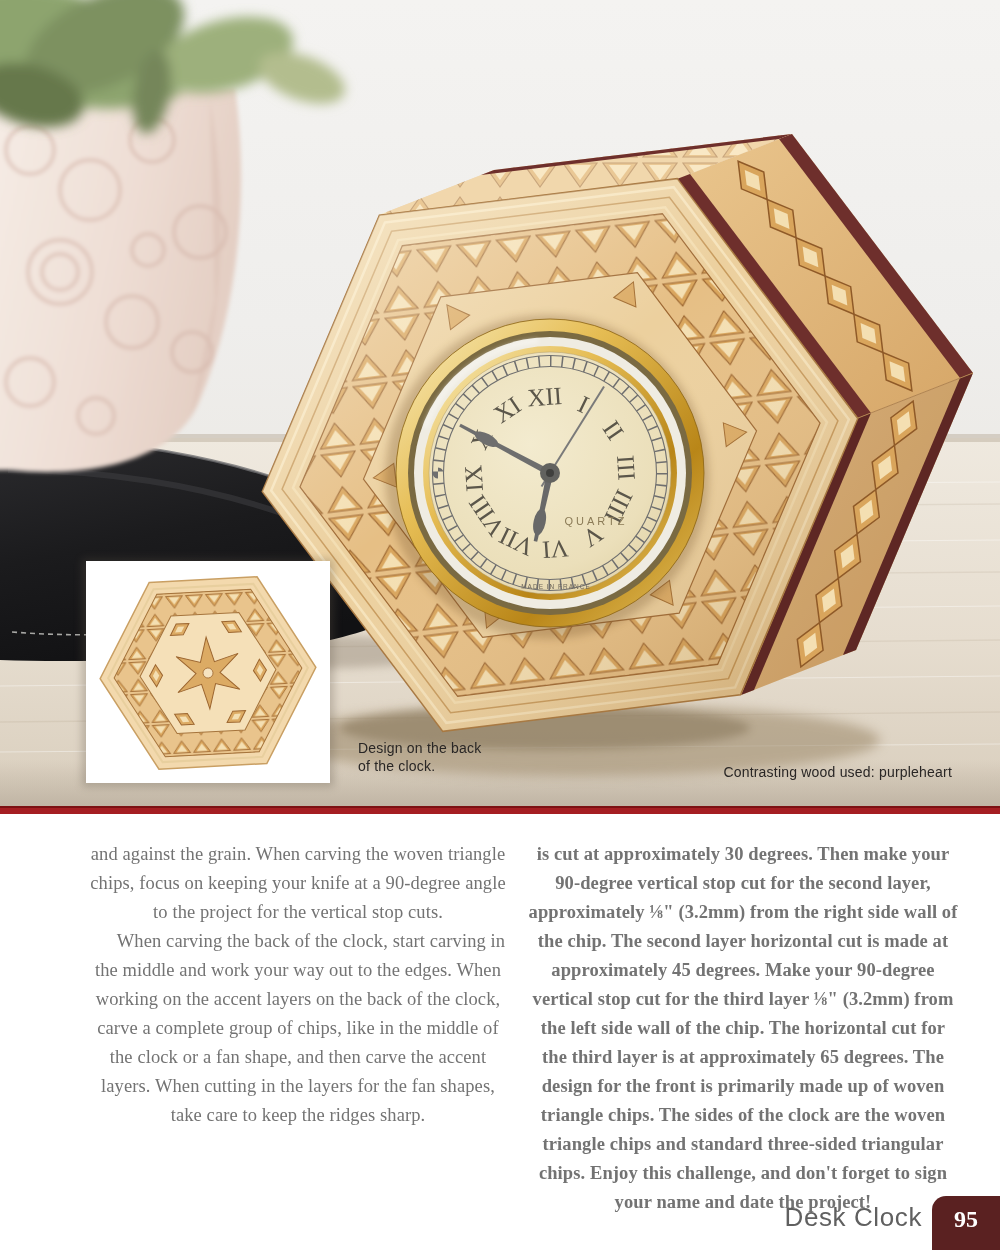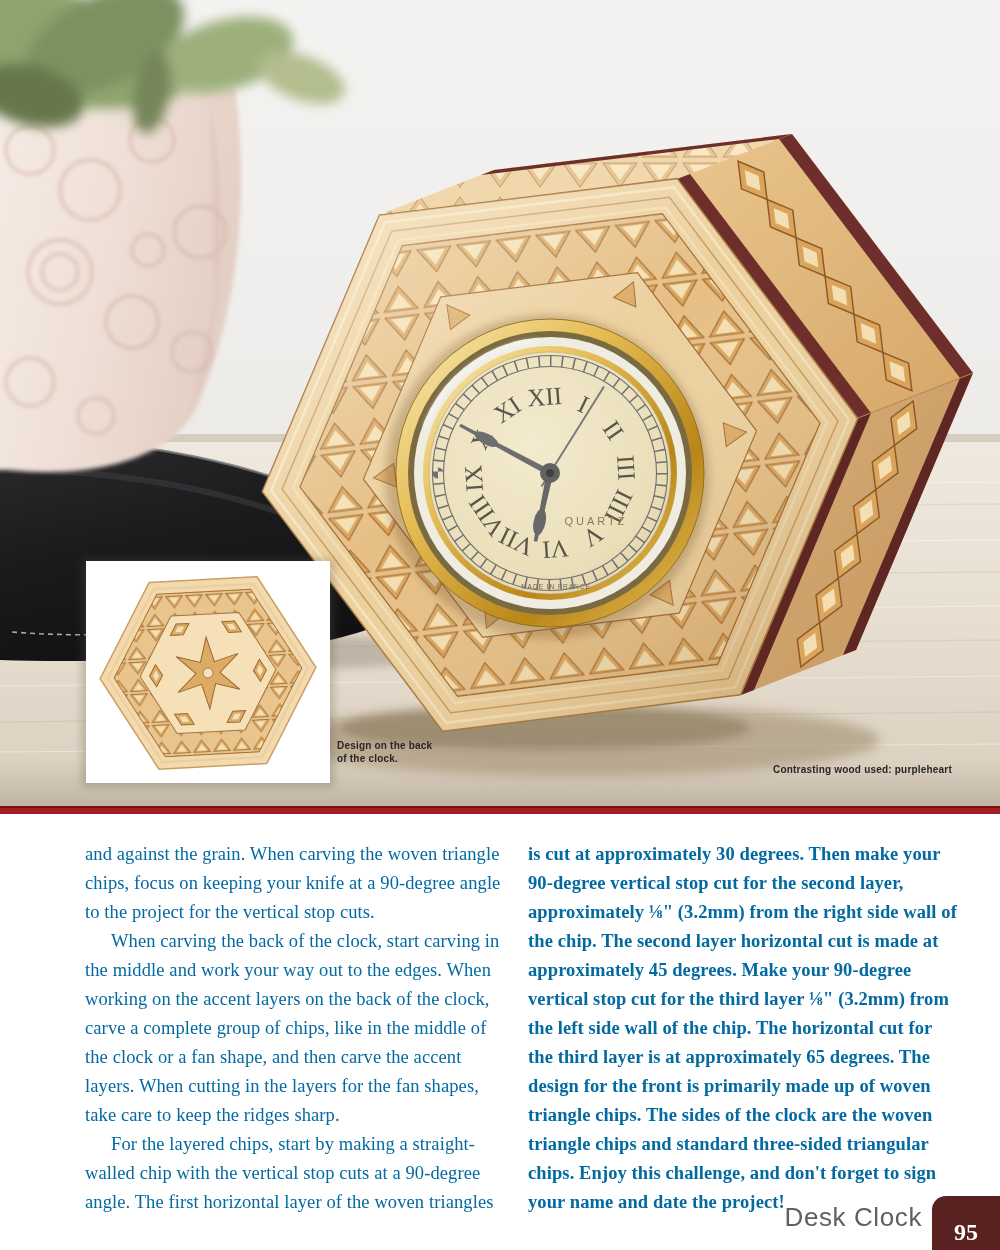--- a/index.html
+++ b/index.html
@@ -7,51 +7,51 @@
     position:relative;width:1000px;height:1250px;background:#ffffff;
     overflow:hidden;font-family:"Liberation Sans",sans-serif;margin:0 auto;
   }
   
   .photo{
     position:absolute;left:0;top:0;width:1000px;height:806px;overflow:hidden;
     background:linear-gradient(180deg,#f4f3f1 0%,#efeeec 40%,#eceae6 60%,#e9e6e1 100%);
   }
   .photo svg{position:absolute;left:0;top:0;}
   .caption{
-    position:absolute;font-weight:bold;font-size:10px;line-height:1.25;
-    color:#292625;letter-spacing:.2px;white-space:pre-line;
+    position:absolute;font-weight:normal;font-size:14px;line-height:1.25;
+    color:#292625;letter-spacing:.2px;white-space:pre-line;margin-left:21px;
   }
   .caption.inset-cap{left:337px;top:740px;width:170px;}
   .caption.material-cap{right:48px;top:764px;text-align:right;}
   .accent-bar{
     position:absolute;left:0;top:806px;width:1000px;height:8px;
     background:#a51e22;border-top:2px solid #7c1113;box-sizing:border-box;
   }
   
   .article{position:absolute;top:814px;left:0;width:1000px;}
   .col{
     position:absolute;top:26px;
     font-family:"Liberation Serif",serif;font-size:18.5px;line-height:29px;
-    color:#0369a1;text-align:left;letter-spacing:.1px;
+    color:#737373;text-align:center;letter-spacing:.1px;
   }
   .col p{margin:0;}
   .col p + p{text-indent:26px;}
   .col.left{left:85px;width:426px;}
   .col.right{left:528px;width:430px;font-weight:bold;}
   
   .footer-label{
     position:absolute;top:1202px;right:78px;font-size:26px;color:#606060;
     letter-spacing:.6px;
   }
   .page-tab{
     position:absolute;right:0;top:1196px;width:68px;height:54px;
     background:#5a2121;border-top-left-radius:14px;
   }
   .page-tab .num{
-    display:block;text-align:center;padding-top:23px;
+    display:block;text-align:center;padding-top:10px;
     font-family:"Liberation Serif",serif;font-weight:bold;font-size:24px;color:#ffffff;
   }
 </style>
 </head>
 <body>
 
 <div class="page">
 
   <div class="photo">
     <svg width="1000" height="806" viewBox="0 0 1000 806">
@@ -319,21 +319,20 @@
 of the clock.</div>
     <div class="caption material-cap">Contrasting wood used: purpleheart</div>
   </div>
 
   <div class="accent-bar"></div>
 
   <div class="article">
     <div class="col left">
       <p>and against the grain. When carving the woven triangle chips, focus on keeping your knife at a 90-degree angle to the project for the vertical stop cuts.</p>
       <p>When carving the back of the clock, start carving in the middle and work your way out to the edges. When working on the accent layers on the back of the clock, carve a complete group of chips, like in the middle of the clock or a fan shape, and then carve the accent layers. When cutting in the layers for the fan shapes, take care to keep the ridges sharp.</p>
-      <p>For the layered chips, start by making a straight-walled chip with the vertical stop cuts at a 90-degree angle. The first horizontal layer of the woven triangles</p>
     </div>
     <div class="col right">
       <p>is cut at approximately 30 degrees. Then make your 90-degree vertical stop cut for the second layer, approximately ⅛" (3.2mm) from the right side wall of the chip. The second layer horizontal cut is made at approximately 45 degrees. Make your 90-degree vertical stop cut for the third layer ⅛" (3.2mm) from the left side wall of the chip. The horizontal cut for the third layer is at approximately 65 degrees. The design for the front is primarily made up of woven triangle chips. The sides of the clock are the woven triangle chips and standard three-sided triangular chips. Enjoy this challenge, and don't forget to sign your name and date the project!</p>
     </div>
   </div>
 
   <div class="footer-label">Desk Clock</div>
   <div class="page-tab">
     <span class="num">95</span>
   </div>

